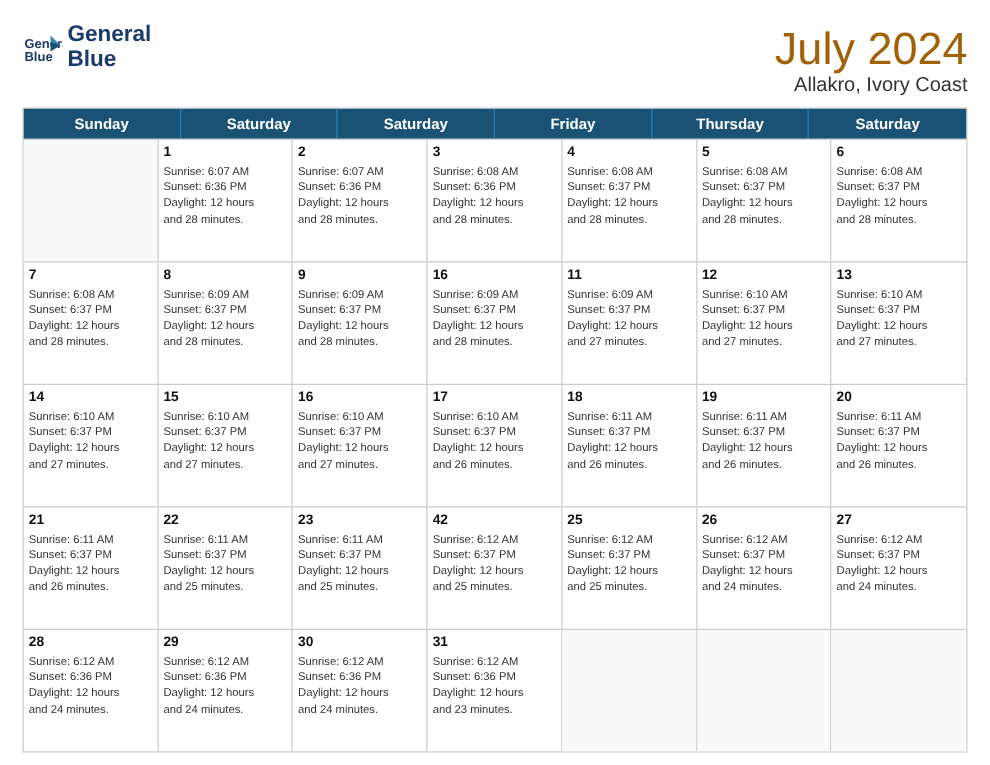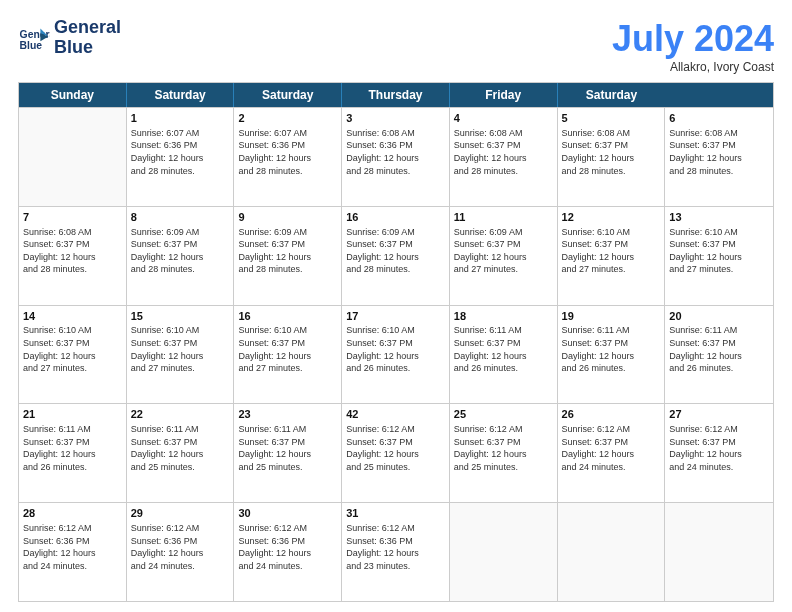--- a/index.html
+++ b/index.html
@@ -36,36 +36,36 @@
     }
     .logo-icon {
       width: 32px;
       height: 32px;
     }
     .title-block {
       text-align: right;
     }
     .main-title {
       font-size: 36px;
-      font-weight: bold;
-      color: #3b82f6;
+      font-weight: normal;
+      color: #a16207;
     }
     .subtitle {
-      font-size: 12px;
+      font-size: 16px;
       color: #333;
     }
     .calendar {
       flex: 1;
       display: flex;
       flex-direction: column;
       border: 1px solid #ccc;
     }
     .cal-header {
       display: grid;
-      grid-template-columns: repeat(7, 1fr);
+      grid-template-columns: repeat(6, 1fr);
       background: #1a5276;
     }
     .cal-header-cell {
       color: #fff;
       font-size: 12px;
       font-weight: bold;
       text-align: center;
       padding: 5px 2px;
       border-right: 1px solid #2980b9;
     }
@@ -132,22 +132,22 @@
       <div class="main-title">July 2024</div>
       <div class="subtitle">Allakro, Ivory Coast</div>
     </div>
   </div>
 
   <div class="calendar">
     <div class="cal-header">
     <div class="cal-header-cell">Sunday</div>
         <div class="cal-header-cell">Saturday</div>
         <div class="cal-header-cell">Saturday</div>
+        <div class="cal-header-cell">Friday</div>
         <div class="cal-header-cell">Thursday</div>
-        <div class="cal-header-cell">Friday</div>
         <div class="cal-header-cell">Saturday</div>
       </div>
     <div class="cal-body">
     <div class="cal-row">
           <div class="cal-cell empty"></div>
           <div class="cal-cell">
             <span class="day-num">1</span>
             <div class="day-info" style="white-space: pre-line;">Sunrise: 6:07 AM
 Sunset: 6:36 PM
 Daylight: 12 hours

